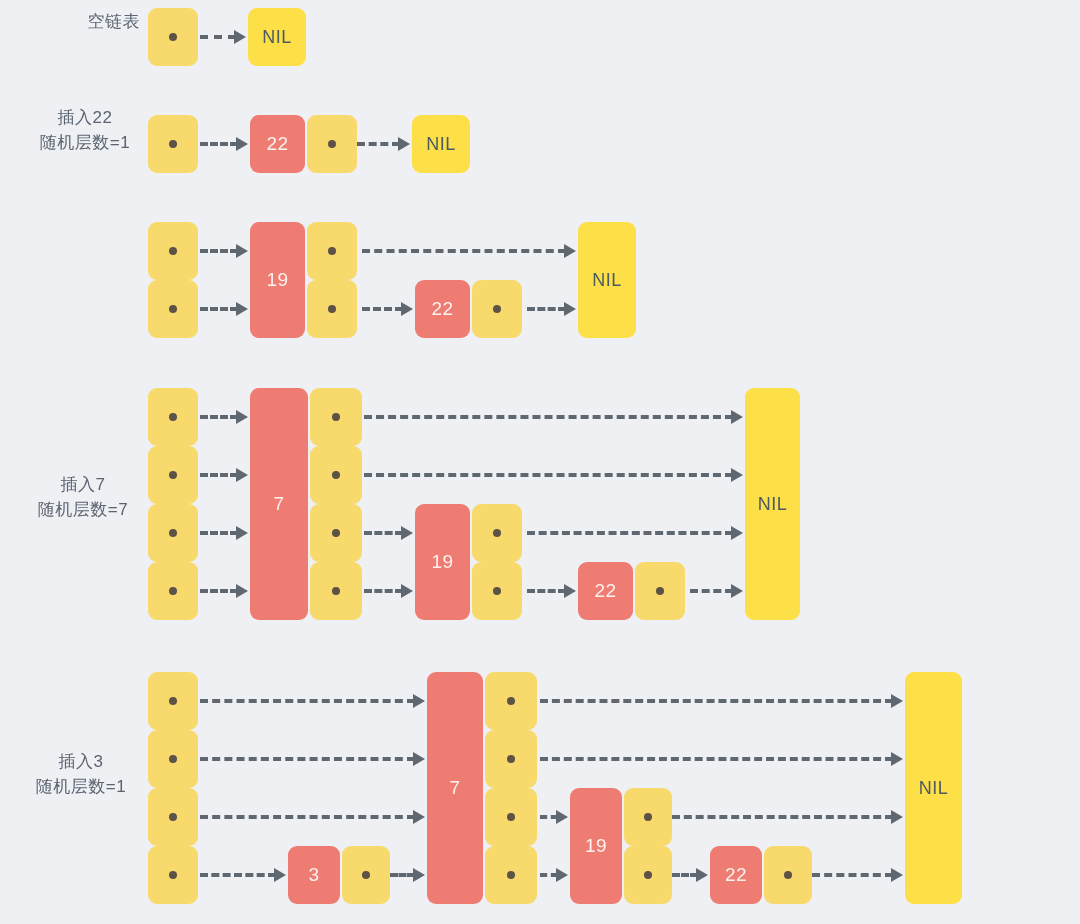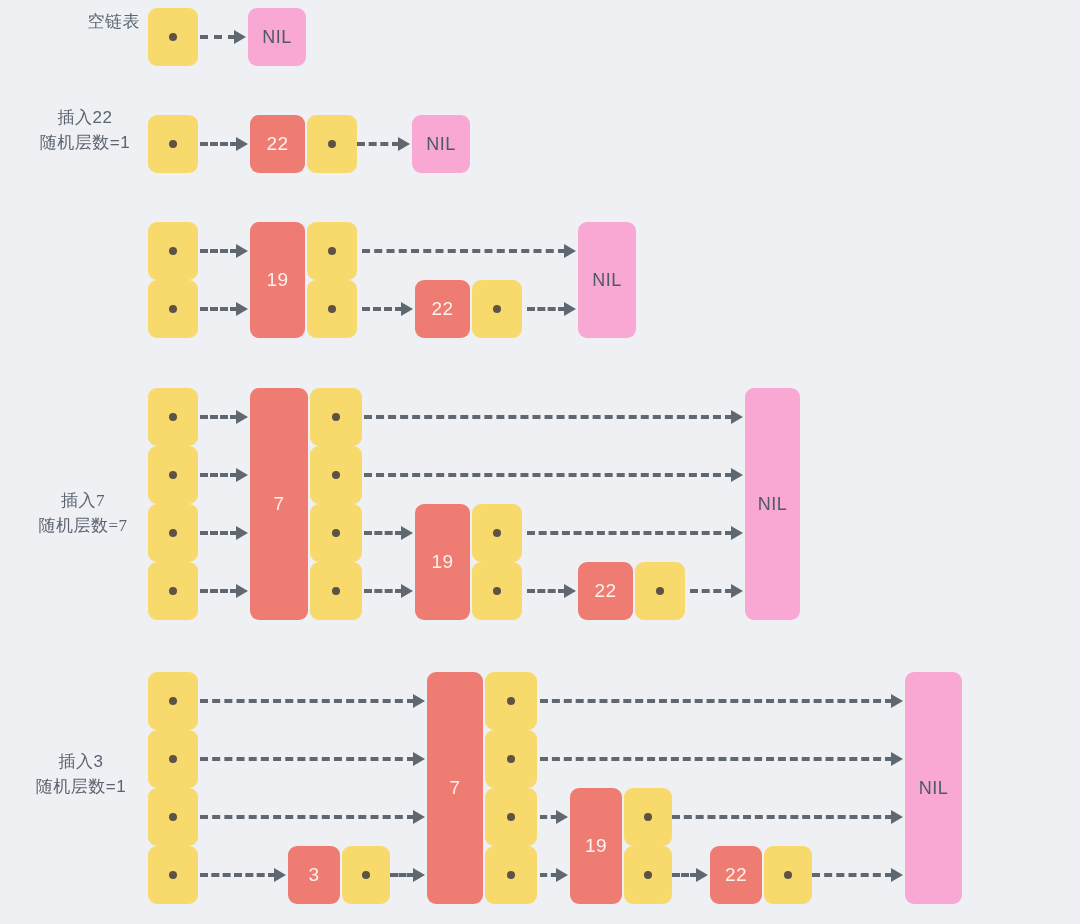--- a/index.html
+++ b/index.html
@@ -40,21 +40,21 @@
   .node.key {
     background: #ee7c73;
     color: #fdf2ee;
     display: flex;
     align-items: center;
     justify-content: center;
     font-size: 19px;
     letter-spacing: .5px;
   }
   .node.nil {
-    background: #f9a8d4;
+    background: #fde047;
     color: #4d5a63;
     display: flex;
     align-items: center;
     justify-content: center;
     font-size: 18px;
     letter-spacing: .5px;
   }
   
   .ptr-cell {
     position: absolute;
@@ -125,21 +125,21 @@
     <div class="link" style="left: 200px; width: 38px; top: 251px;"></div>
     <div class="arrowhead" style="left: 236px; top: 251px;"></div>
     <div class="link" style="left: 200px; width: 38px; top: 309px;"></div>
     <div class="arrowhead" style="left: 236px; top: 309px;"></div>
     <div class="link" style="left: 362px; width: 204px; top: 251px;"></div>
     <div class="arrowhead" style="left: 564px; top: 251px;"></div>
     <div class="link" style="left: 362px; width: 41px; top: 309px;"></div>
     <div class="arrowhead" style="left: 401px; top: 309px;"></div>
     <div class="link" style="left: 527px; width: 39px; top: 309px;"></div>
     <div class="arrowhead" style="left: 564px; top: 309px;"></div>
-    <div class="row-label" style="left: 20px; width: 126px; top: 488px; font-family: Liberation Serif, serif;"><div>插入7</div><div>随机层数=7</div></div>
+    <div class="row-label" style="left: 20px; width: 126px; top: 472px;"><div>插入7</div><div>随机层数=7</div></div>
     <div class="ptr-cell" style="left: 148px; width: 50px; top: 388px; height: 58px;"></div>
     <div class="ptr-dot" style="left: 173px; top: 417px;"></div>
     <div class="ptr-cell" style="left: 148px; width: 50px; top: 446px; height: 58px;"></div>
     <div class="ptr-dot" style="left: 173px; top: 475px;"></div>
     <div class="ptr-cell" style="left: 148px; width: 50px; top: 504px; height: 58px;"></div>
     <div class="ptr-dot" style="left: 173px; top: 533px;"></div>
     <div class="ptr-cell" style="left: 148px; width: 50px; top: 562px; height: 58px;"></div>
     <div class="ptr-dot" style="left: 173px; top: 591px;"></div>
     <div class="node key" style="left: 250px; width: 58px; top: 388px; height: 232px;">7</div>
     <div class="ptr-cell" style="left: 310px; width: 52px; top: 388px; height: 58px;"></div>

